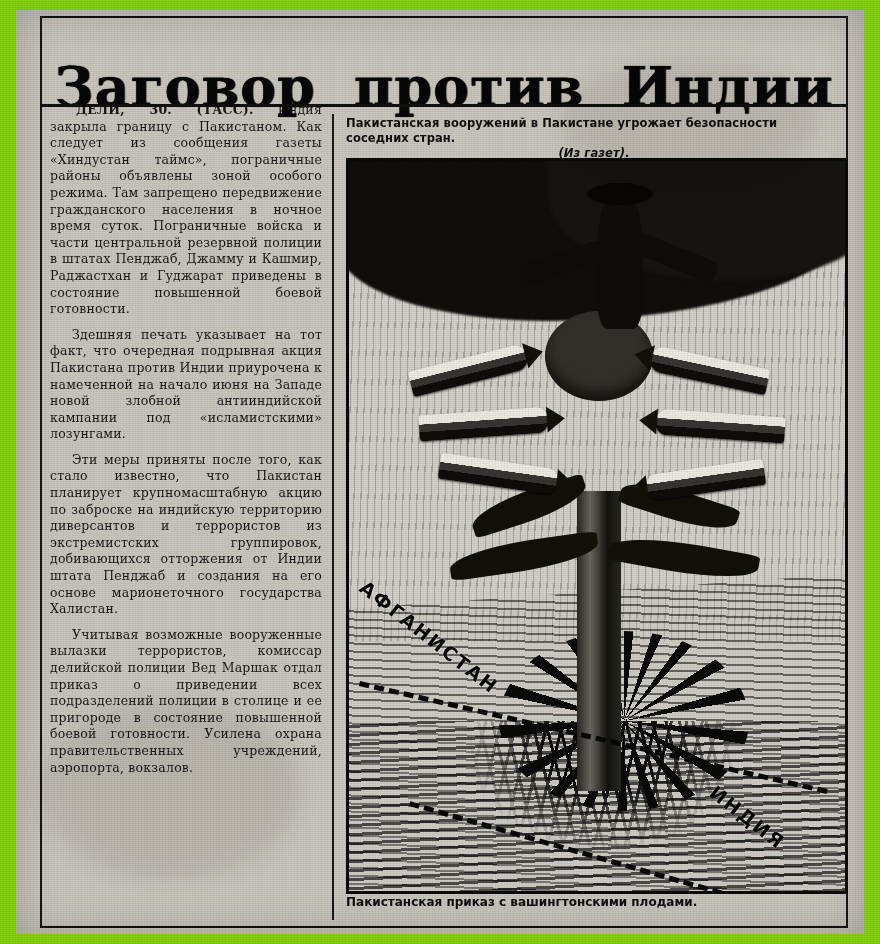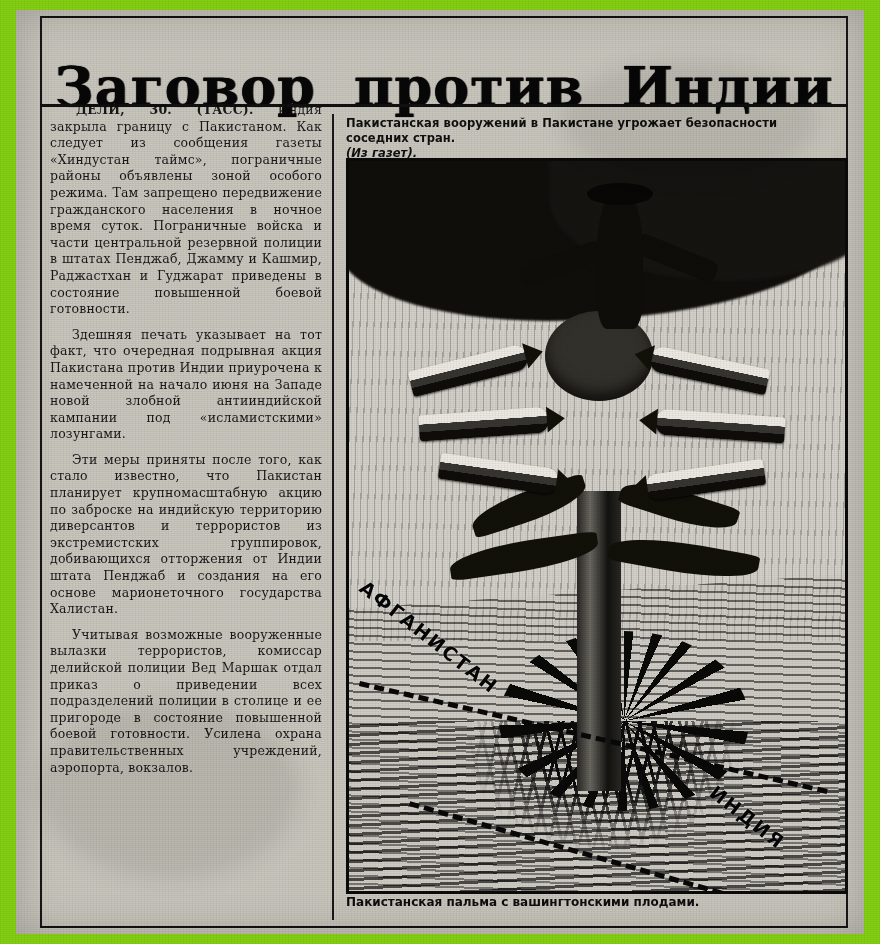--- a/index.html
+++ b/index.html
@@ -111,21 +111,21 @@
     color: #141414;
     font-family: "DejaVu Sans", sans-serif;
     font-weight: bold;
     font-size: 11.5px;
     line-height: 15px;
     letter-spacing: .1px;
     filter: blur(0.35px);
   }
   .cap-top .src {
     display: block;
-    text-align: left;
+    text-align: center;
     font-style: italic;
     font-weight: bold;
   }
 
   
   .cartoon {
     position: absolute;
     left: 330px;
     top: 148px;
     width: 496px;
@@ -405,21 +405,21 @@
 
         <div class="dashline"></div>
         <div class="dashline2"></div>
 
         <div class="label-country label-afg">АФГАНИСТАН</div>
         <div class="label-country label-ind">ИНДИЯ</div>
       </div>
     </div>
 
     <div class="cap-bottom">
-      <span>Пакистанская пальма с вашингтонскими плодами.</span>
+      <span>Пакистанская приказ с вашингтонскими плодами.</span>
     </div>
 
     <div class="rule bottom"></div>
   </div>
 
   <div class="smudge" style="left:40px; top:700px; width:260px; height:180px;"></div>
   <div class="smudge" style="left:560px; top:60px; width:260px; height:120px;"></div>
 </div>
 
 </body></html>

